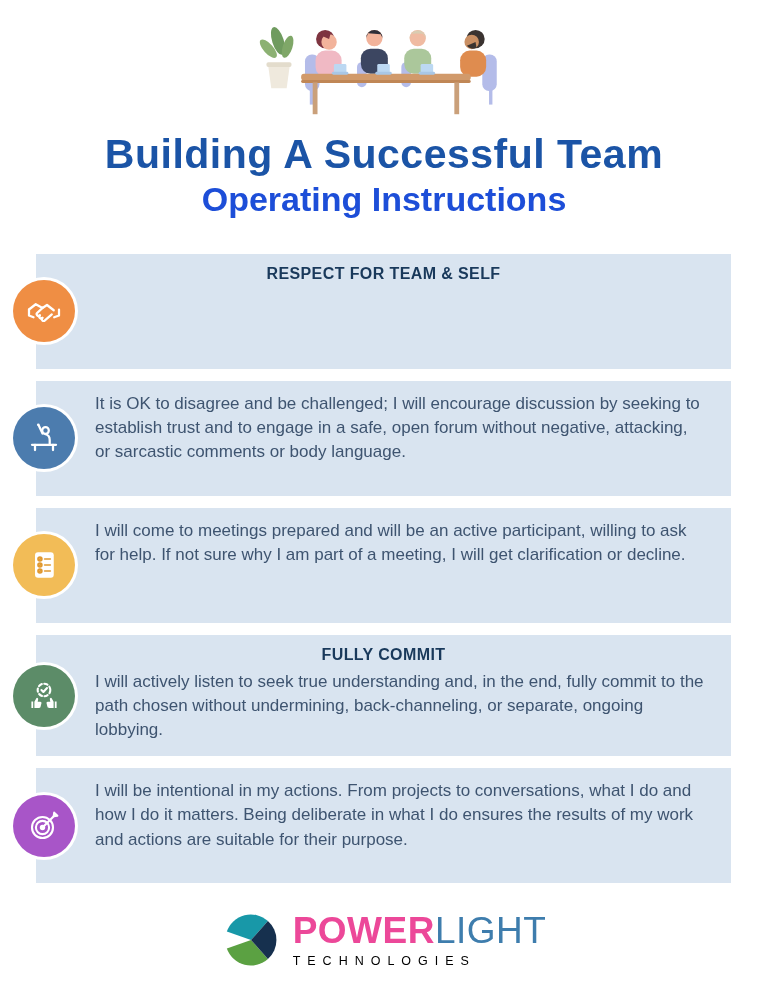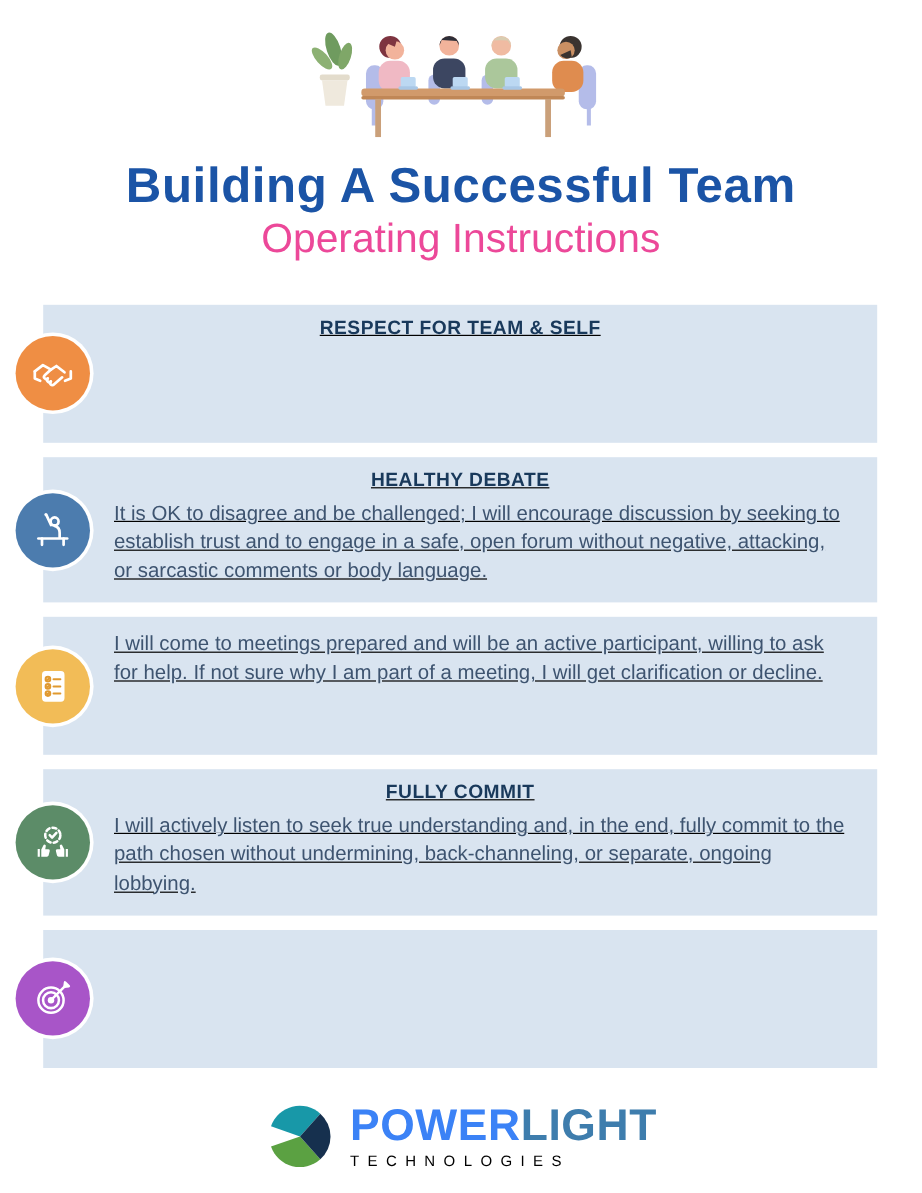--- a/index.html
+++ b/index.html
@@ -15,27 +15,27 @@
   .hero { text-align: center; padding-top: 14px; }
   .illustration { width: 292px; height: 106px; display: block; margin: 0 auto; }
   .title {
     margin: 12px 0 2px;
     font-size: 41px; line-height: 1.1;
     font-weight: bold; letter-spacing: 0.5px;
     color: #1B54A6;
   }
   .subtitle {
     font-size: 34px; line-height: 1.2;
-    font-weight: 400; color: #ec4899;
+    font-weight: 700; color: #1d4ed8;
   }
 
   
   .sections {
     margin: 34px 37px 0 36px;
-    display: flex; flex-direction: column; gap: 12px; text-decoration: underline;
+    display: flex; flex-direction: column; gap: 12px;
   }
   .section {
     position: relative;
     background: #D9E4F0;
     padding: 11px 0 14px;
     min-height: 90px;
   }
   .icon-badge {
     position: absolute; left: -23px; top: 50%;
     transform: translateY(-50%);
@@ -58,22 +58,22 @@
   }
 
   
   .footer {
     margin-top: 28px;
     display: flex; align-items: center; justify-content: center; gap: 13px;
   }
   .logo-mark { width: 58px; height: 58px; }
   .logo-text { text-align: left; }
   .logo-row1 { font-size: 37px; line-height: 1; letter-spacing: 0.5px; }
-  .logo-power { font-weight: bold; color: #3b82f6; }
-  .logo-light { font-weight: 700; color: #3E7DAD; }
+  .logo-power { font-weight: bold; color: #ec4899; }
+  .logo-light { font-weight: 400; color: #3E7DAD; }
   .logo-sub {
     margin-top: 5px;
     font-size: 12.5px; letter-spacing: 7px;
     color: #000000;
   }
 </style>
 </head>
 <body>
 
 <div class="page">
@@ -164,21 +164,20 @@
       <div class="icon-badge" style="background-color: rgb(76, 124, 174);">
         <svg viewBox="0 0 24 24" fill="none" stroke="#ffffff" stroke-width="1.5" stroke-linecap="round" stroke-linejoin="round">
           <circle cx="13" cy="7" r="2.2"></circle>
           <path d="M8.6 3.8L11 9"></path>
           <circle cx="8.2" cy="3.2" r="0.9" fill="#ffffff" stroke="none"></circle>
           <path d="M13 9.5c2 .5 2.8 2 2.8 3.8V16"></path>
           <path d="M4 16.5h16"></path>
           <path d="M6 16.5V20M18 16.5V20"></path>
         </svg>
       </div>
-      <h2 class="section-title">HEALTHY DEBATE</h2>
       <p class="section-body">It is OK to disagree and be challenged; I will encourage discussion by seeking to establish trust and to engage in a safe, open forum without negative, attacking, or sarcastic comments or body language.</p>
     </section>
 
     <section class="section">
       <div class="icon-badge" style="background-color: rgb(242, 188, 87);">
         <svg viewBox="0 0 24 24">
           <rect x="6" y="3.5" width="12.5" height="17" rx="2" fill="#ffffff"></rect>
           <g stroke="#E0992F" stroke-width="1.1" fill="none" stroke-linecap="round">
             <circle cx="9.3" cy="8" r="1.3"></circle>
               <path d="M8.8 8l.4.4.9-1"></path>
@@ -215,20 +214,21 @@
     <section class="section">
       <div class="icon-badge" style="background-color: rgb(168, 85, 200);">
         <svg viewBox="0 0 24 24" fill="none" stroke="#ffffff" stroke-width="1.4" stroke-linecap="round" stroke-linejoin="round">
           <circle cx="11" cy="13" r="7"></circle>
           <circle cx="11" cy="13" r="4.4"></circle>
           <circle cx="11" cy="13" r="1.8" fill="#ffffff" stroke="none"></circle>
           <path d="M11 13L18.5 5.5"></path>
           <path d="M18.5 5.5l.3-2.4 2.1 2.1-2.4.3z" fill="#ffffff"></path>
         </svg>
       </div>
+      <p class="section-body">I will be intentional in my actions. From projects to conversations, what I do and how I do it matters. Being deliberate in what I do ensures the results of my work and actions are suitable for their purpose.</p>
     </section>
 
   </div>
 
   <footer class="footer">
     <svg class="logo-mark" viewBox="0 0 48 48" aria-hidden="true">
       <g transform="translate(24,24)">
         <path d="M0,0 L-20,-7 A21 21 0 0 1 14,-15.7 Z" fill="#1898A8"></path>
         <path d="M0,0 L-20,7 A21 21 0 0 0 14,15.7 Z" fill="#5BA142"></path>
         <path d="M0,0 L14,-15.7 A21 21 0 0 1 14,15.7 Z" fill="#16304E"></path>

